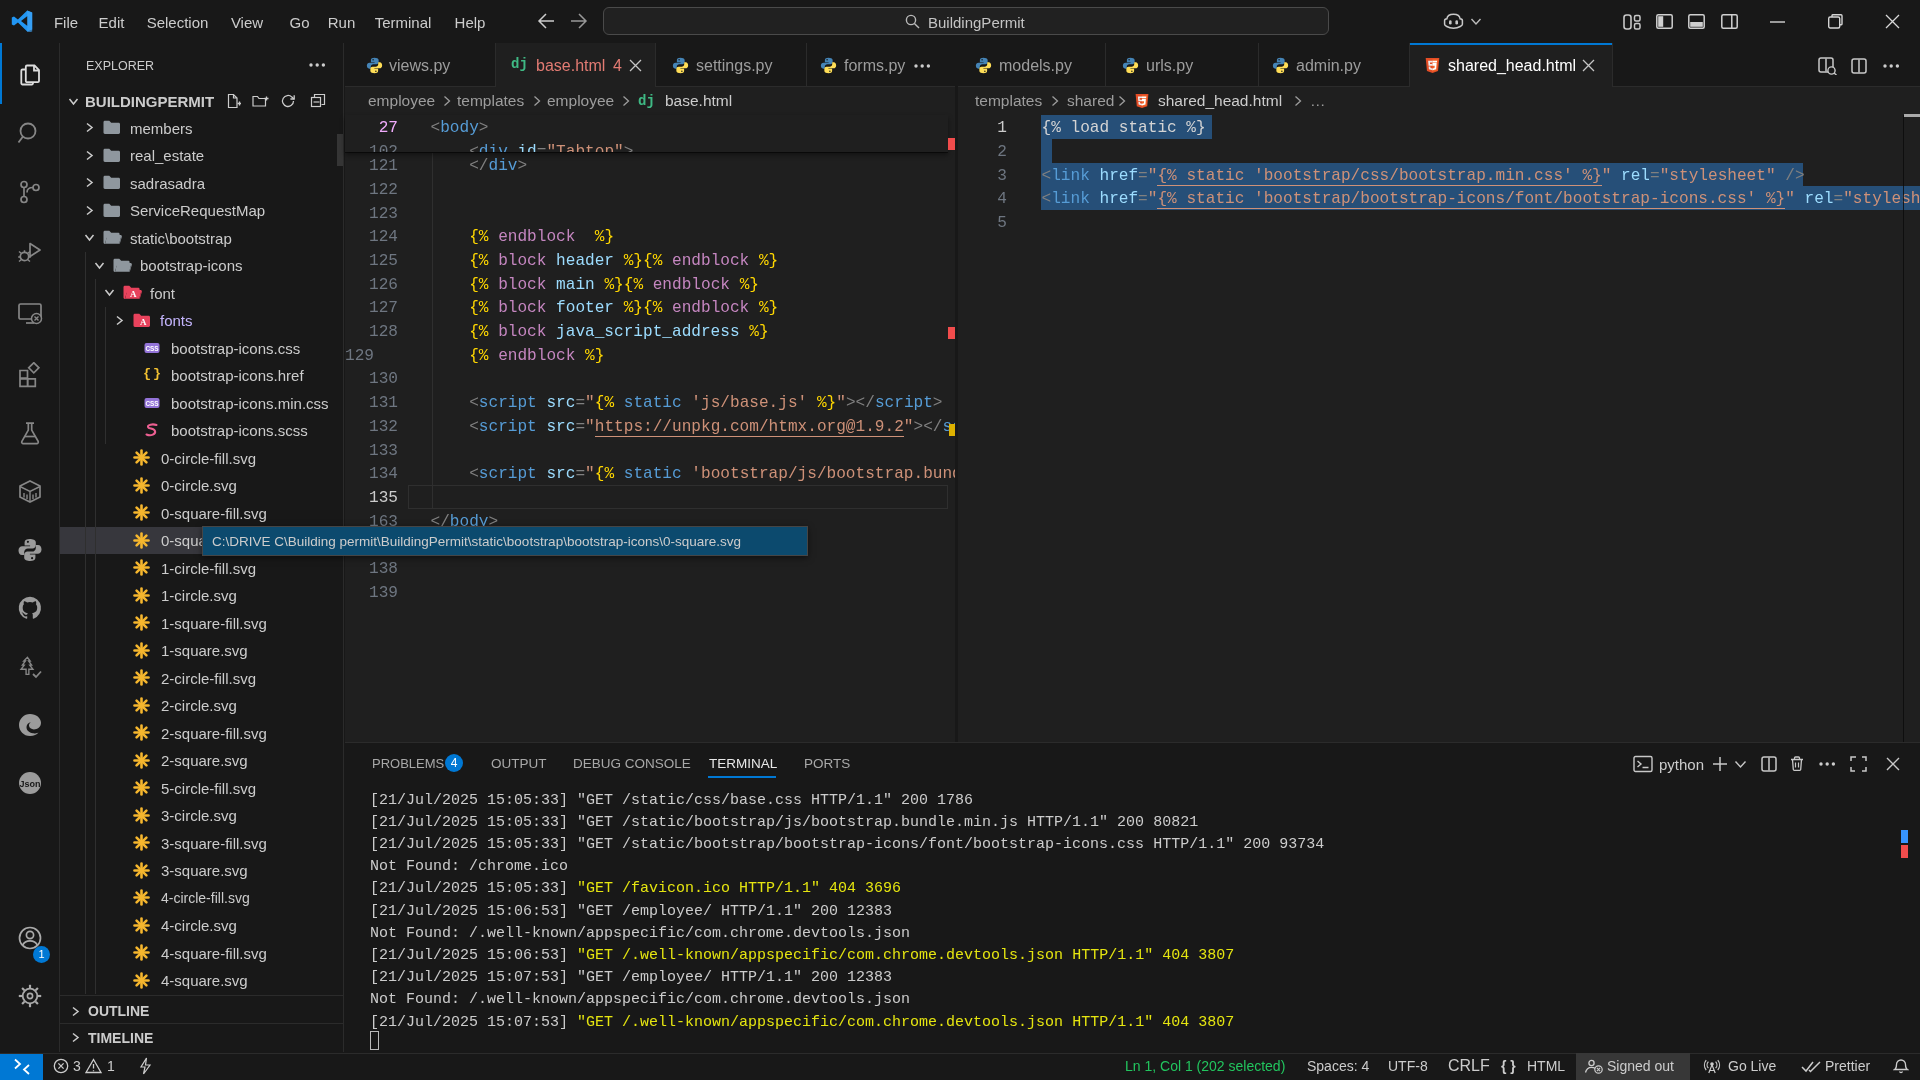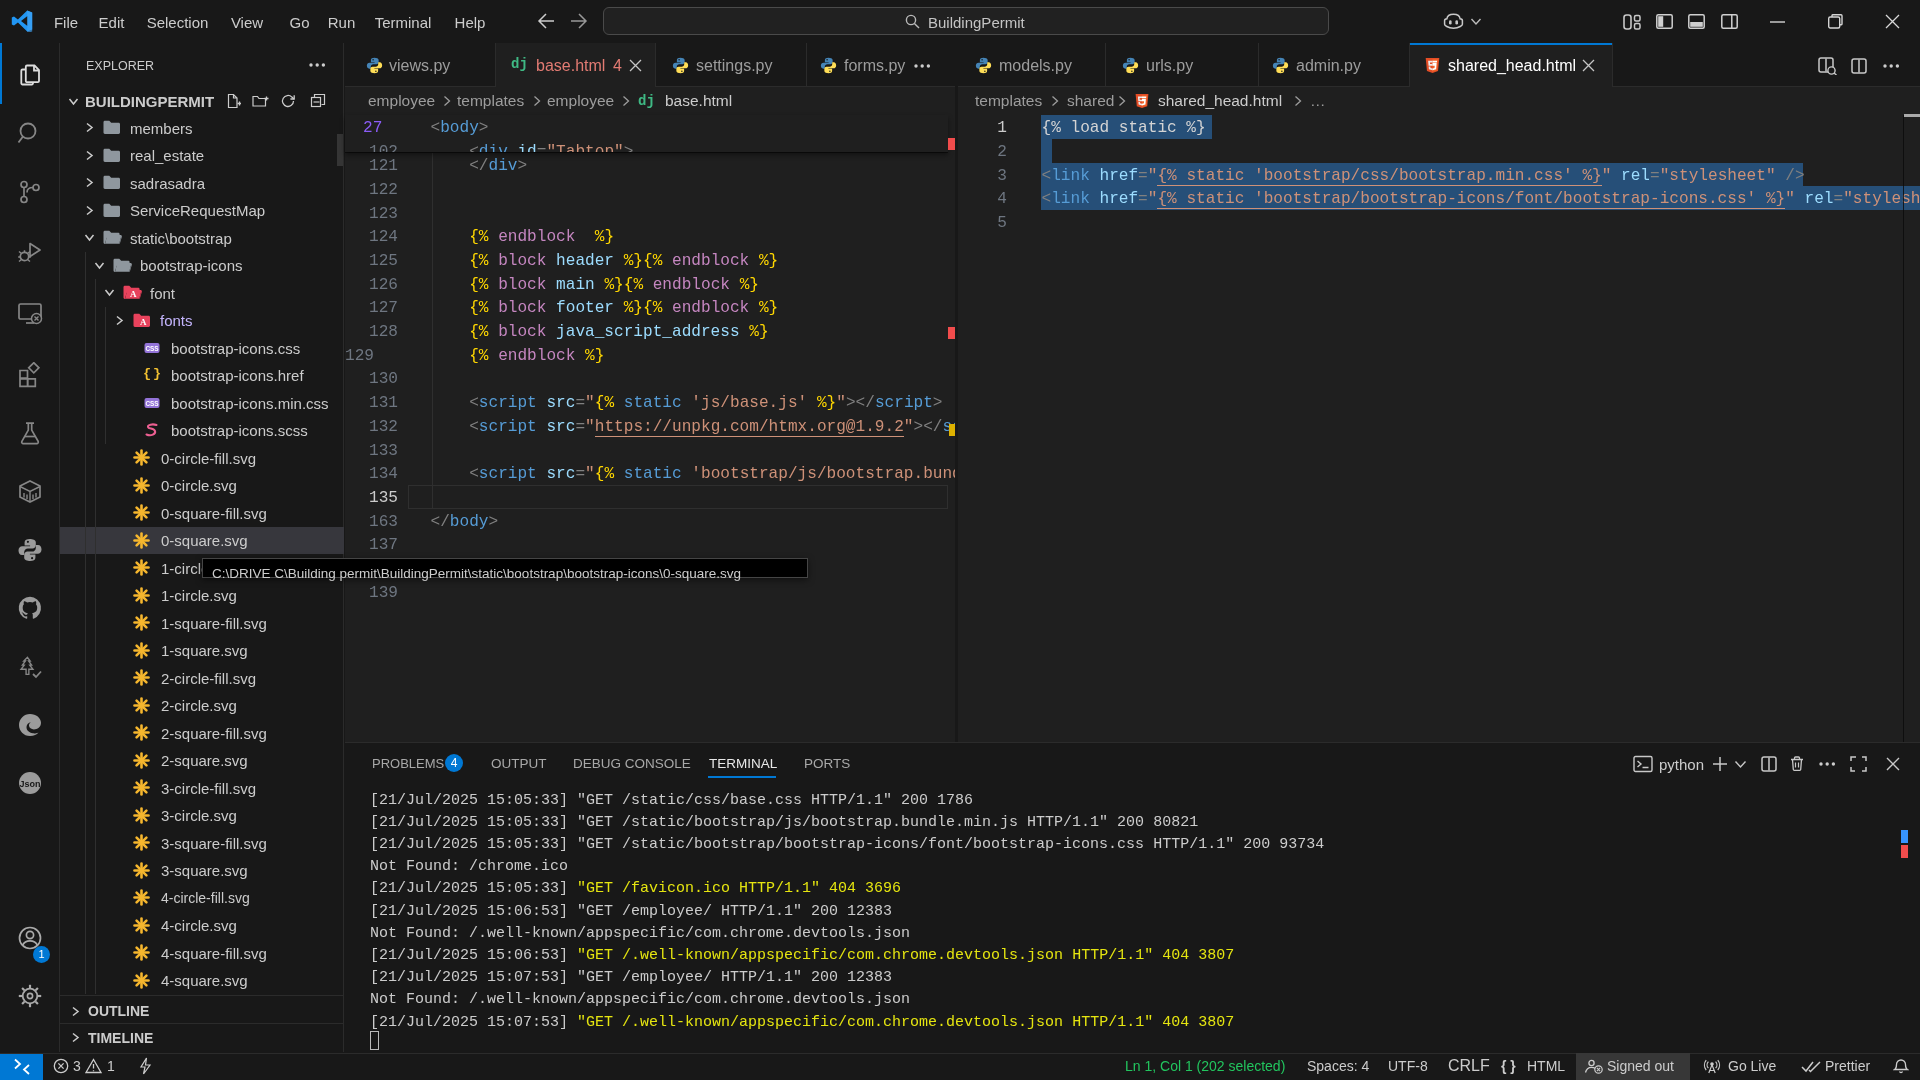--- a/index.html
+++ b/index.html
@@ -502,21 +502,21 @@
 <div style="left:133px;top:779.25px;width:17px;height:17px;">
     <svg width="17" height="17" viewBox="0 0 17 17" style="display:block">
       <g stroke="#f5b62e" stroke-width="2.6" stroke-linecap="round">
         <line x1="8.5" y1="1.5" x2="8.5" y2="15.5"></line>
         <line x1="1.5" y1="8.5" x2="15.5" y2="8.5"></line>
         <line x1="3.6" y1="3.6" x2="13.4" y2="13.4"></line>
         <line x1="13.4" y1="3.6" x2="3.6" y2="13.4"></line>
       </g>
     </svg>
   </div>
-<div style="left:161px;top:787.75px;transform:translateY(-50%);font-size:15px;color:#cccccc;white-space:pre">3-circle-fill.svg</div>
+<div style="left:161px;top:787.75px;transform:translateY(-50%);font-size:15px;color:#cccccc;white-space:pre">5-circle-fill.svg</div>
 <div style="left:133px;top:806.75px;width:17px;height:17px;">
     <svg width="17" height="17" viewBox="0 0 17 17" style="display:block">
       <g stroke="#f5b62e" stroke-width="2.6" stroke-linecap="round">
         <line x1="8.5" y1="1.5" x2="8.5" y2="15.5"></line>
         <line x1="1.5" y1="8.5" x2="15.5" y2="8.5"></line>
         <line x1="3.6" y1="3.6" x2="13.4" y2="13.4"></line>
         <line x1="13.4" y1="3.6" x2="3.6" y2="13.4"></line>
       </g>
     </svg>
   </div>
@@ -696,21 +696,21 @@
 <div class="mono ed" style="left:345px;top:439.5px;width:53px;text-align:right;color:#6e7681">133</div>
 <div class="mono ed" style="left:345px;top:463.19999999999993px;width:53px;text-align:right;color:#6e7681">134</div>
 <div class="mono ed" style="left:430.5px;top:463.19999999999993px;width:524.5px;overflow:hidden"><span style="color:#d4d4d4">    </span><span style="color:#808080">&lt;</span><span style="color:#569cd6">script</span><span style="color:#9cdcfe"> src</span><span style="color:#808080">=</span><span style="color:#ce9178">"</span><span style="color:#ffd700">{%</span><span style="color:#569cd6"> static</span><span style="color:#ce9178"> 'bootstrap/js/bootstrap.bundle.min.js'</span></div>
 <div class="mono ed" style="left:345px;top:486.9px;width:53px;text-align:right;color:#cccccc">135</div>
 <div class="mono ed" style="left:345px;top:510.6px;width:53px;text-align:right;color:#6e7681">163</div>
 <div class="mono ed" style="left:430.5px;top:510.6px;width:524.5px;overflow:hidden"><span style="color:#808080">&lt;/</span><span style="color:#569cd6">body</span><span style="color:#808080">&gt;</span></div>
 <div class="mono ed" style="left:345px;top:534.3px;width:53px;text-align:right;color:#6e7681">137</div>
 <div class="mono ed" style="left:345px;top:558.0px;width:53px;text-align:right;color:#6e7681">138</div>
 <div class="mono ed" style="left:345px;top:581.6999999999999px;width:53px;text-align:right;color:#6e7681">139</div>
 <div style="left:345px;top:115px;width:603px;height:37px;background:#1f1f1f;overflow:hidden;box-shadow:0 3px 5px rgba(0,0,0,0.45)"></div>
-<div class="mono ed" style="left:363px;top:117px;width:53px;color:#8b5cf6">27</div>
+<div class="mono ed" style="left:345px;top:117px;width:53px;text-align:right;color:#f0abfc">27</div>
 <div class="mono ed" style="left:430.5px;top:117px;width:520px"><span style="color:#808080">&lt;</span><span style="color:#569cd6">body</span><span style="color:#808080">&gt;</span></div>
 <div class="mono ed" style="left:345px;top:140.7px;width:53px;text-align:right;color:#6e7681;overflow:hidden;height:11.3px">102</div>
 <div class="mono ed" style="left:430.5px;top:140.7px;width:520px;overflow:hidden;height:11.3px"><span style="color:#d4d4d4">    </span><span style="color:#808080">&lt;</span><span style="color:#569cd6">div</span><span style="color:#9cdcfe"> id</span><span style="color:#808080">=</span><span style="color:#ce9178">"Tabtop"</span><span style="color:#808080">&gt;</span></div>
 <div style="left:345px;top:152px;width:603px;height:1px;background:#000000;opacity:.5"></div>
 <div style="left:948px;top:138px;width:7px;height:12px;background:#f14c4c"></div>
 <div style="left:948px;top:327px;width:7px;height:12px;background:#f14c4c"></div>
 <div style="left:949px;top:424px;width:7px;height:12px;background:#ddb100"></div>
 <div style="left:955px;top:43px;width:3px;height:699px;background:#181818"></div>
 <div style="left:958px;top:43px;width:962px;height:699px;background:#1f1f1f"></div>
 <div style="left:958px;top:43px;width:962px;height:44px;background:#181818;border-bottom:1px solid #2b2b2b"></div>
@@ -948,14 +948,14 @@
     <svg width="20" height="13" viewBox="0 0 20 13" style="display:block">
       <path d="M1 7l4 4L12 2M8 10l1.5 1.5L19 2" stroke="#cccccc" fill="none" stroke-width="1.5"></path>
     </svg>
   </div>
 <div style="left:1825px;top:1066px;transform:translateY(-50%);font-size:14px;color:#cccccc;white-space:pre">Prettier</div>
 <div style="left:1893px;top:1058px;width:16px;height:16px;">
     <svg width="16" height="16" viewBox="0 0 16 16" style="display:block">
       <path d="M8 2a4.5 4.5 0 014.5 4.5c0 3.5 1 4.5 1.8 5H1.7c.8-.5 1.8-1.5 1.8-5A4.5 4.5 0 018 2zM6.5 13.5a1.6 1.6 0 003 0" fill="none" stroke="#cccccc" stroke-width="1.3"></path>
     </svg>
   </div>
-<div style="left:202px;top:558px;width:606px;height:20px;background:#000000;border:1px solid #454545;box-shadow:0 2px 6px rgba(0,0,0,.5)">
+<div style="left:202px;top:526px;width:606px;height:30px;background:#0c4a6e;border:1px solid #454545;box-shadow:0 2px 6px rgba(0,0,0,.5)">
     <div style="left:9px;top:14px;transform:translateY(-50%);font-size:13.5px;color:#cccccc;white-space:pre">C:\DRIVE C\Building permit\BuildingPermit\static\bootstrap\bootstrap-icons\0-square.svg</div>
   </div>
 </body></html>

